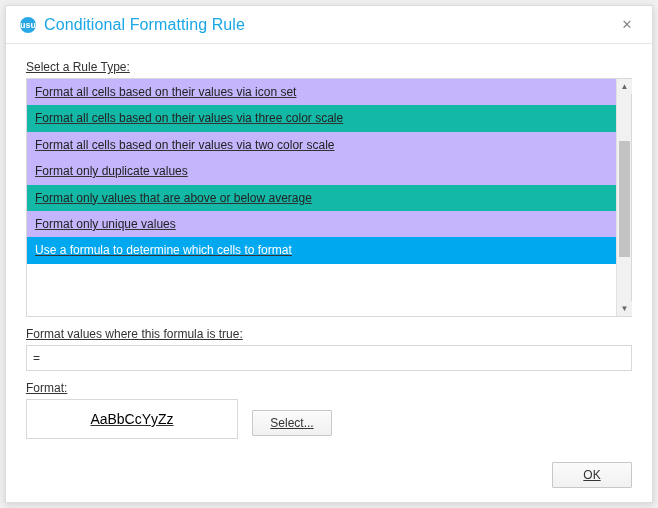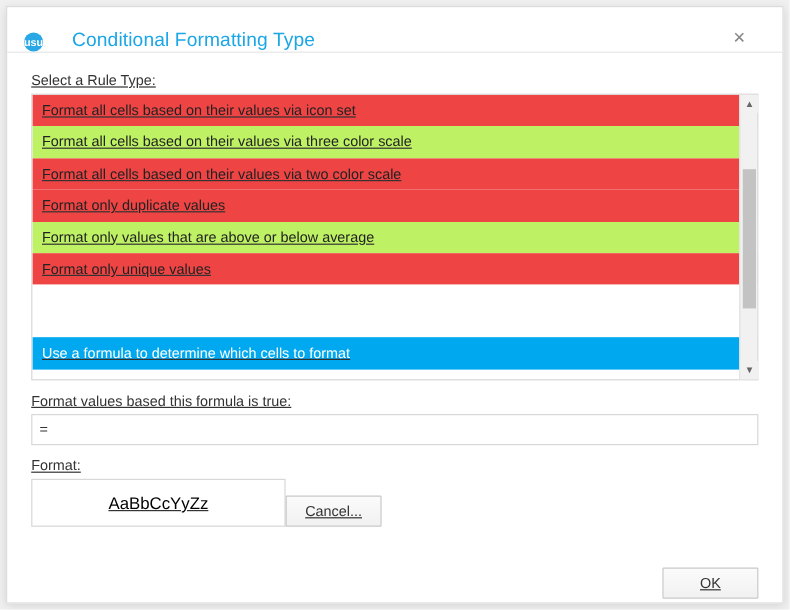--- a/index.html
+++ b/index.html
@@ -17,25 +17,24 @@
     position: relative;
     width: 648px;
     height: 498px;
     margin: 5px;
     background: #fff;
     border: 1px solid #dcdcdc;
     box-shadow: 0 2px 8px rgba(0,0,0,0.12);
   }
   .titlebar {
     display: flex;
-    align-items: flex-end;
+    align-items: center;
     height: 38px;
-    padding: 0 24px 0 14px;
+    padding: 0 13px 0 14px;
     border-bottom: 1px solid #e6e6e6;
-    gap: 16px;
   }
   .app-icon {
     width: 16px; height: 16px;
     border-radius: 50%;
     background: #2aa8e6;
     color: #fff;
     display: flex; align-items: center; justify-content: center;
     font-size: 9px; font-weight: 600;
     margin-right: 8px;
   }
@@ -82,26 +81,25 @@
     line-height: 26.4px;
     padding: 0 8px;
     font-size: 12px;
     color: #222;
     cursor: pointer;
     border-bottom: 1px solid rgba(255,255,255,0);
     white-space: nowrap;
     overflow: hidden;
     text-overflow: ellipsis;
   }
-  .rule-item.green { background: #ef4444; }
-  .rule-item.blue  { background: #bef264; }
+  .rule-item.green { background: #c4b5fd; }
+  .rule-item.blue  { background: #14b8a6; }
   .rule-item.selected {
     background: #00a8f0;
     color: #fff;
-    margin-top: 44px;
   }
   .fake-scroll-track {
     position: absolute;
     top: 0; right: 0; bottom: 0;
     width: 15px;
     background: #f1f1f1;
     border-left: 1px solid #e0e0e0;
   }
   .fake-scroll-up, .fake-scroll-down {
     position: absolute; left: 0; width: 15px; height: 15px;
@@ -127,22 +125,22 @@
     padding: 0 6px;
     font-size: 12px;
     color: #333;
     background: #fff;
     margin-bottom: 10px;
     outline: none;
   }
 
   .preview-row {
     display: flex;
-    align-items: flex-end;
-    gap: 0;
+    align-items: center;
+    gap: 14px;
   }
   .preview-box {
     width: 212px;
     height: 40px;
     border: 1px solid #d8d8d8;
     display: flex;
     align-items: center;
     justify-content: center;
     font-size: 14px;
     color: #000;
@@ -158,34 +156,34 @@
     font-size: 12px;
     color: #333;
     cursor: pointer;
     border-radius: 1px;
   }
   .format-btn { width: 80px; margin-top: 7px; }
 
   .footer {
     position: absolute;
     right: 20px;
-    bottom: 3px;
+    bottom: 14px;
     display: flex;
     gap: 20px;
     text-decoration: underline;
   }
 </style>
 </head>
 <body>
 
 <div class="dialog">
 
   <div class="titlebar">
     <div class="app-icon">usu</div>
-    <div class="title-text">Conditional Formatting Type</div>
+    <div class="title-text">Conditional Formatting Rule</div>
     <button class="close-btn">✕</button>
   </div>
 
   <div class="body">
 
     <div class="label">Select a Rule Type:</div>
 
     <div class="rule-list-wrap">
       <div class="rule-list" id="rule-list">
           <div class="rule-item green">Format all cells based on their values via icon set</div>
@@ -196,29 +194,29 @@
           <div class="rule-item green">Format only unique values</div>
           <div class="rule-item green selected">Use a formula to determine which cells to format</div>
         </div>
       <div class="fake-scroll-track">
         <div class="fake-scroll-up">▲</div>
         <div class="fake-scroll-thumb"></div>
         <div class="fake-scroll-down">▼</div>
       </div>
     </div>
 
-    <div class="label">Format values based this formula is true:</div>
+    <div class="label">Format values where this formula is true:</div>
 
     <input class="formula-input" type="text" value="=" style="">
 
     <div class="label">Format:</div>
 
     <div class="preview-row">
       <div class="preview-box">AaBbCcYyZz</div>
-      <button class="btn format-btn">Cancel...</button>
+      <button class="btn format-btn">Select...</button>
     </div>
 
   </div>
 
   <div class="footer">
     <button class="btn">OK</button>
   </div>
 
 </div>
 

